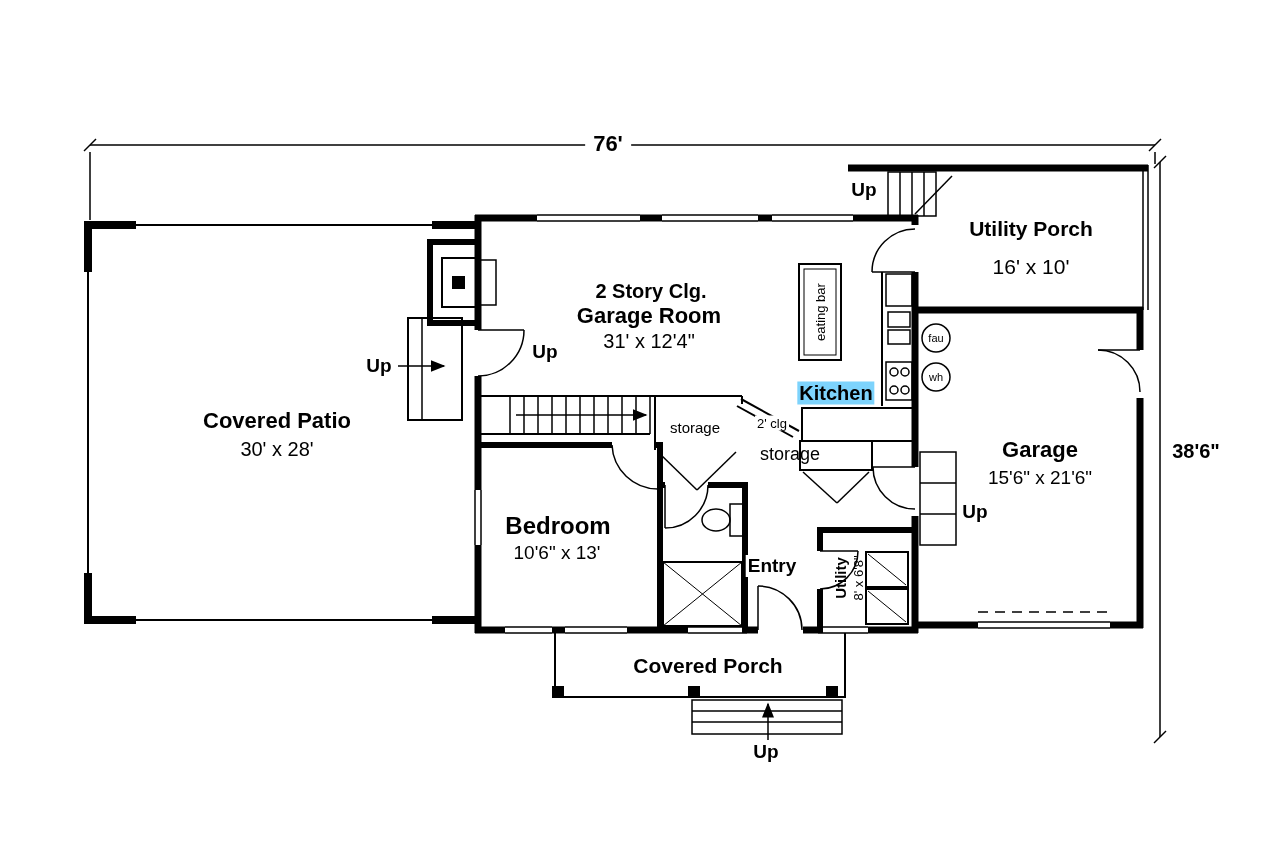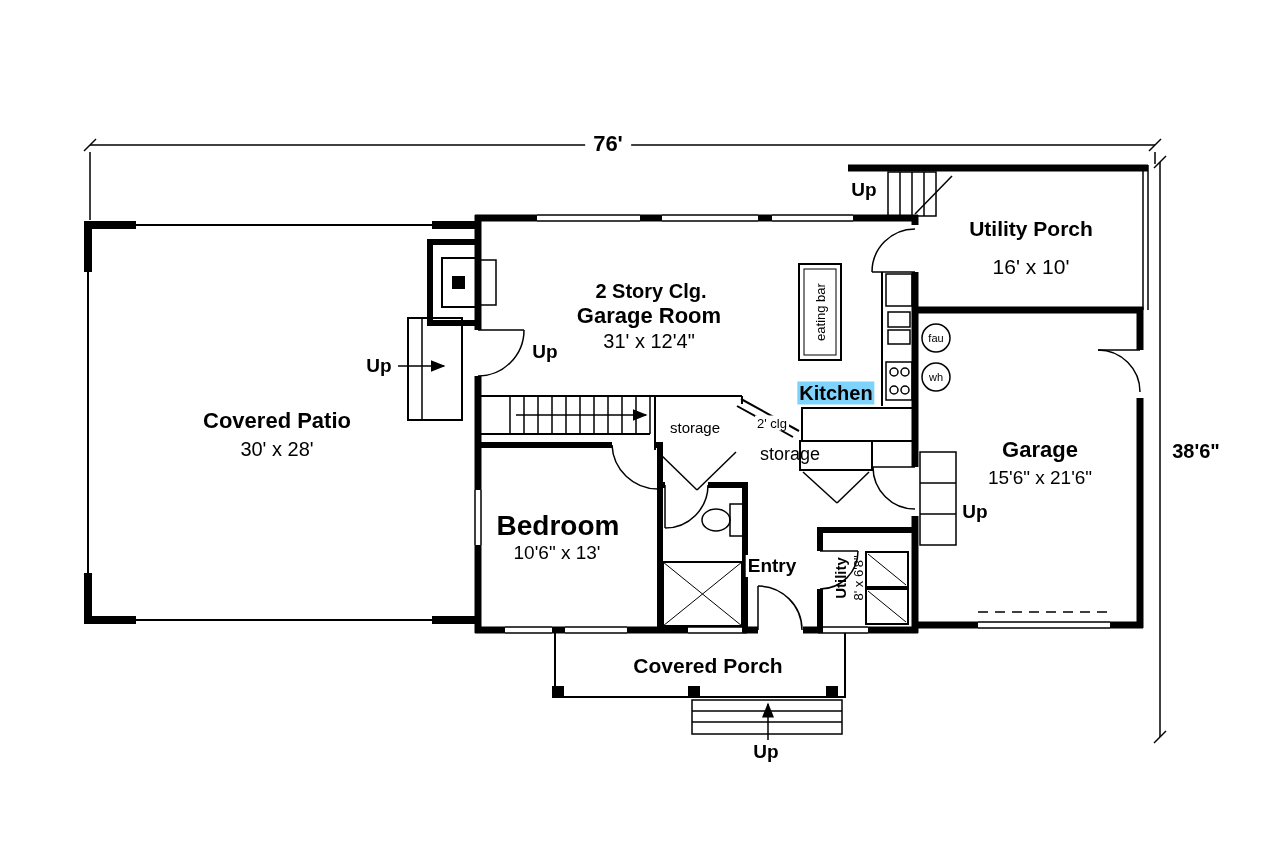--- a/index.html
+++ b/index.html
@@ -263,21 +263,21 @@
 <div class="lbl b" style="left:277px;top:421px;font-size:22px">Covered Patio</div>
 <div class="lbl" style="left:277px;top:449px;font-size:20px">30' x 28'</div>
 
 <div class="lbl" style="left:695px;top:427px;font-size:15px">storage</div>
 <div class="lbl" style="left:772px;top:423px;font-size:13px;background:#fff;padding:0 2px">2' clg</div>
 <div class="lbl" style="left:790px;top:454px;font-size:18px">storage</div>
 
 <div class="lbl b" style="left:1040px;top:450px;font-size:22px">Garage</div>
 <div class="lbl" style="left:1040px;top:478px;font-size:19px">15'6" x 21'6"</div>
 
-<div class="lbl b" style="left:558px;top:526px;font-size:28px">Bedroom</div>
+<div class="lbl b" style="left:558px;top:526px;font-size:24px">Bedroom</div>
 <div class="lbl" style="left:557px;top:553px;font-size:19px">10'6" x 13'</div>
 
 <div class="lbl b" style="left:772px;top:566px;font-size:19px;background:#fff;padding:0 2px">Entry</div>
 
 <div class="lbl b rot" style="left:840px;top:578px;font-size:15px">Utility</div>
 <div class="lbl rot" style="left:858px;top:578px;font-size:13px">8' x 6'8"</div>
 
 <div class="lbl b" style="left:708px;top:666px;font-size:21px">Covered Porch</div>
 
 <div class="lbl b" style="left:379px;top:366px;font-size:19px;background:#fff">Up</div>

